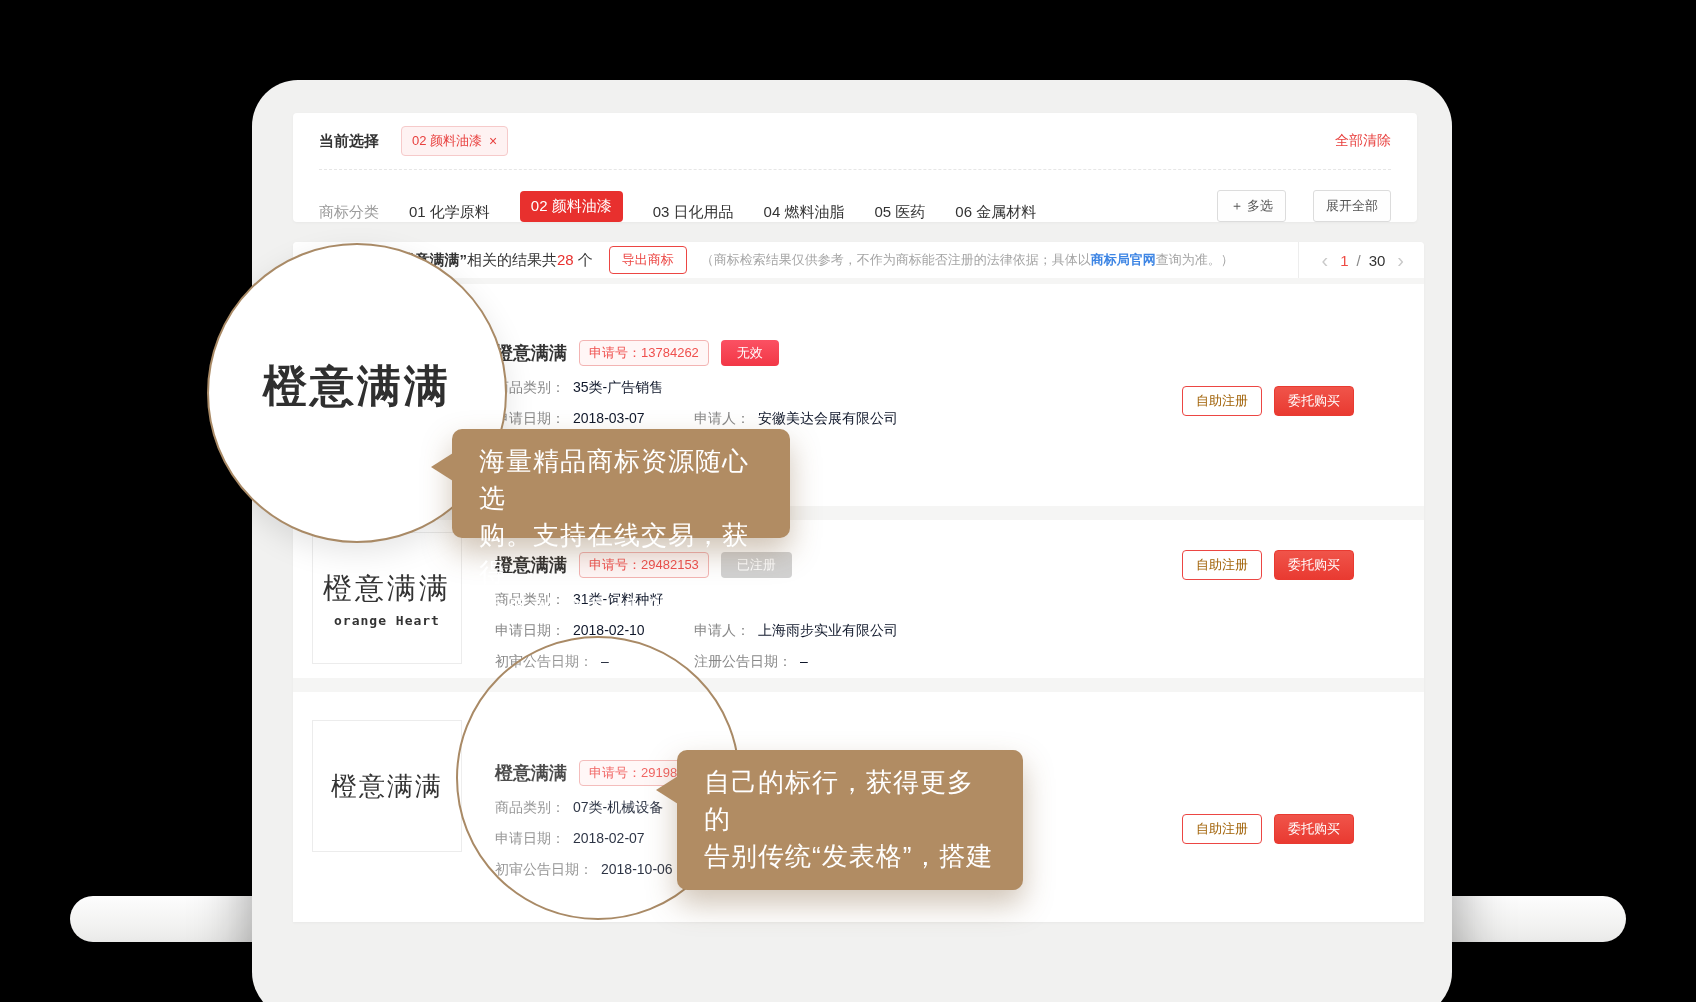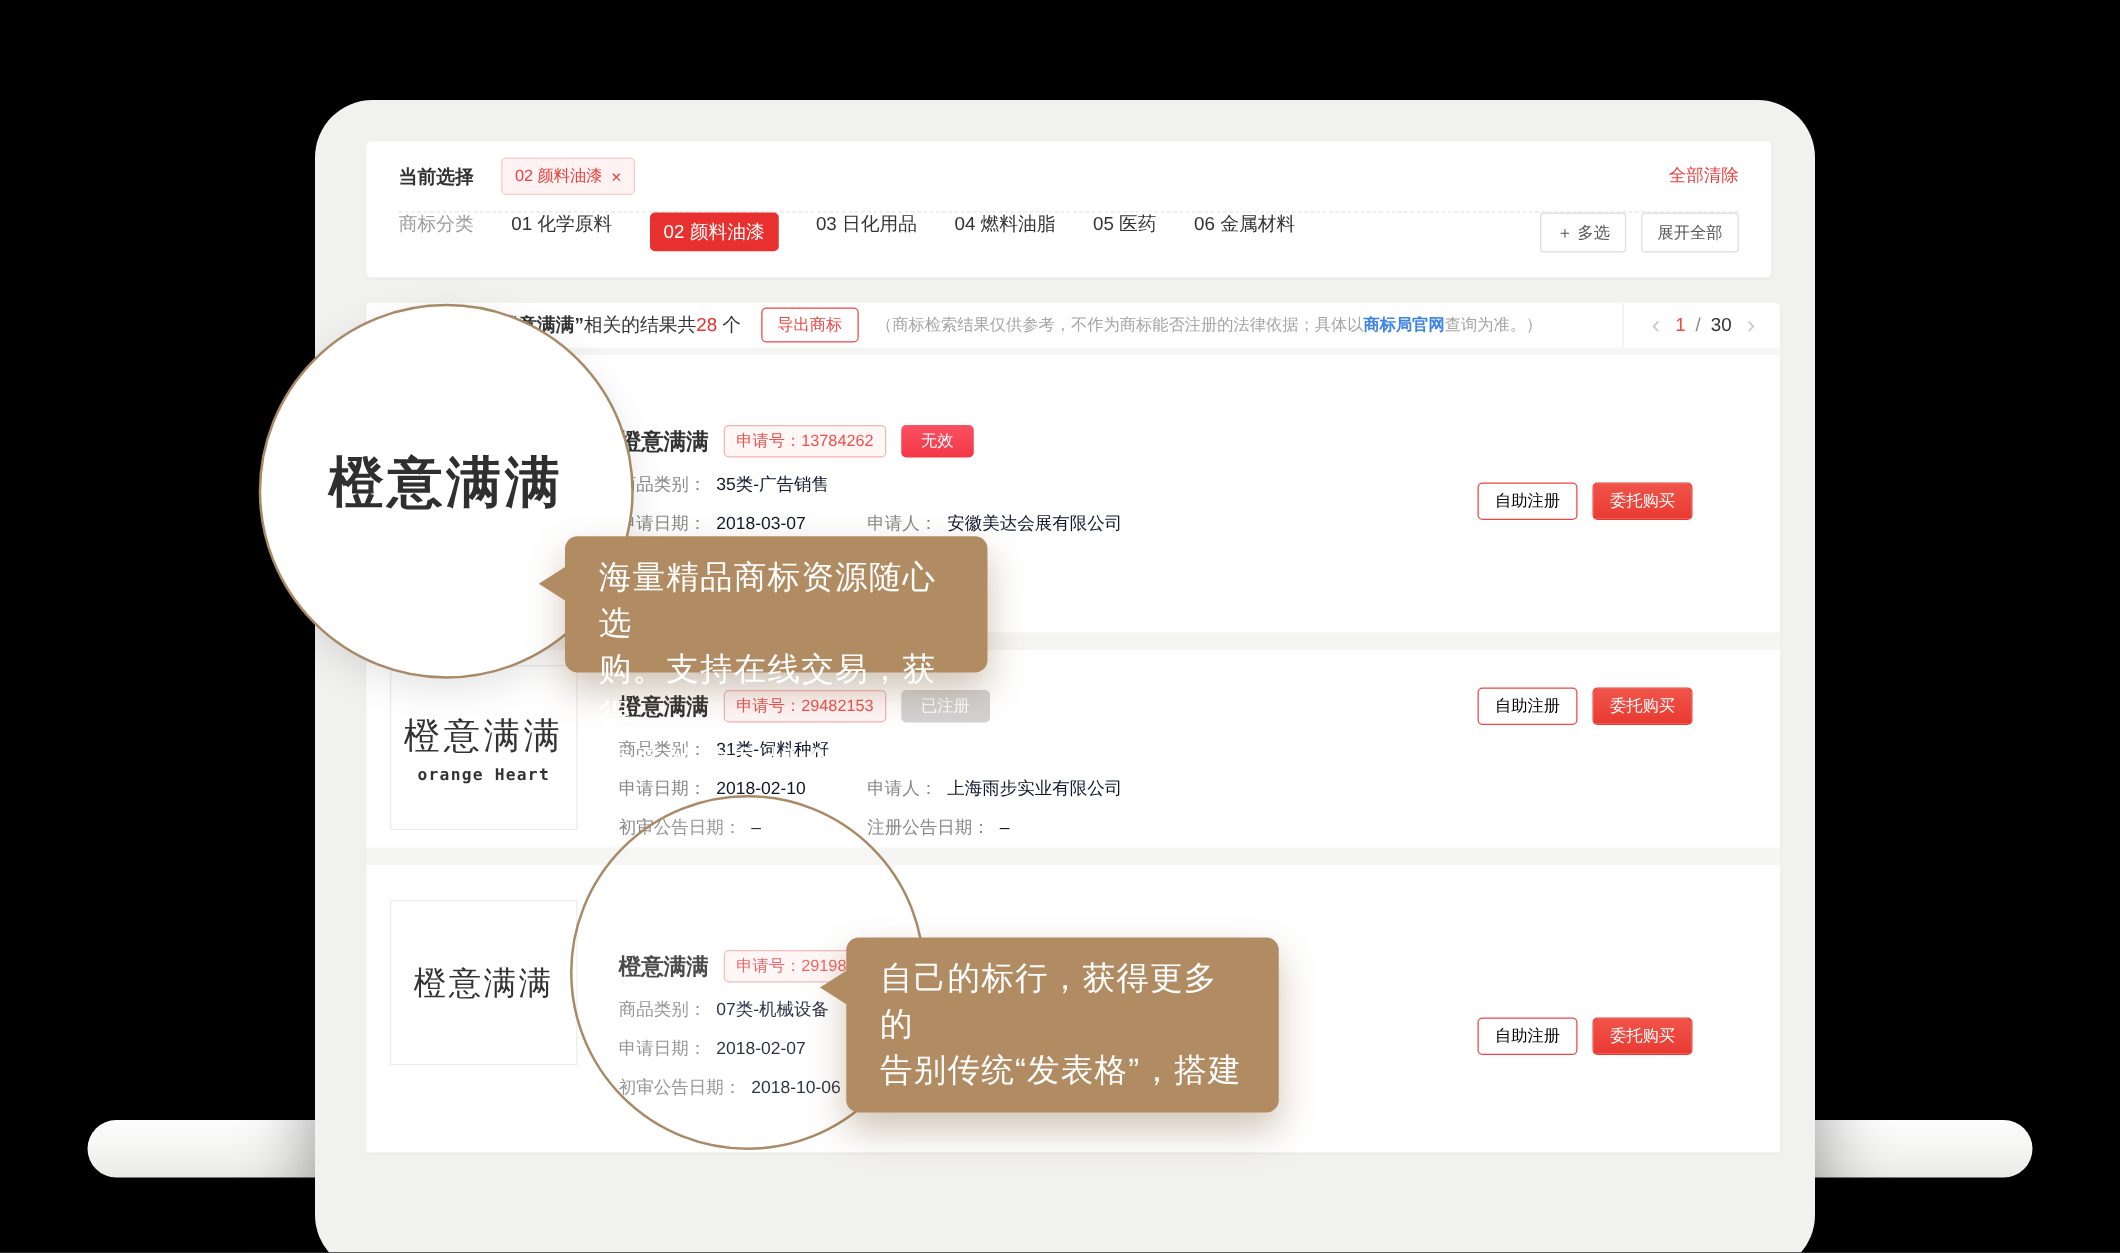--- a/index.html
+++ b/index.html
@@ -18,25 +18,25 @@
   
   .filter-card{position:absolute;left:41px;top:33px;width:1124px;height:109px;background:#fff;
     border-radius:4px;box-shadow:0 1px 3px rgba(0,0,0,.04);}
   .filter-row{display:flex;align-items:center;height:56px;padding:0 26px;}
   .filter-label{font-size:15px;font-weight:700;color:#333;margin-right:22px;}
   .sel-tag{display:inline-flex;align-items:center;gap:7px;font-size:13px;color:#e8403e;background:#fef2f2;
     border:1px solid #f6caca;border-radius:4px;padding:5px 10px;}
   .sel-tag .x{color:#e8403e;font-size:14px;line-height:1;cursor:pointer;}
   .clear-all{margin-left:auto;font-size:14px;color:#e8403e;cursor:pointer;}
   .dash-sep{border-top:1px dashed #e6e6e6;margin:0 26px;}
-  .cat-row{display:flex;align-items:flex-start;height:52px;padding:0 26px;font-size:15px;color:#333;}
+  .cat-row{display:flex;align-items:flex-end;height:52px;padding:0 26px;font-size:15px;color:#333;}
   .cat-label{color:#9b9b9b;margin-right:30px;}
   .cat-item{margin-right:30px;cursor:pointer;white-space:nowrap;}
   .cat-item.selected{background:#e8302e;color:#fff;border-radius:4px;padding:6px 11px;}
-  .cat-actions{margin-left:auto;display:flex;gap:12px;}
+  .cat-actions{margin-left:auto;display:flex;gap:27px;}
   .mini-btn{border:1px solid #dcdcdc;background:#fefefe;color:#555;font-size:13px;border-radius:3px;
     padding:6px 12px;cursor:pointer;white-space:nowrap;}
 
   
   .results-panel{position:absolute;left:41px;top:162px;width:1131px;height:680px;background:#f5f5f4;
     border-radius:4px 4px 0 0;overflow:hidden;box-shadow:0 1px 3px rgba(0,0,0,.04);}
   .panel-header{position:absolute;left:0;top:0;width:100%;height:36px;background:#fff;display:flex;
     align-items:center;padding-left:24px;}
   .summary{font-size:15px;color:#333;white-space:nowrap;}
   .summary b{font-weight:700;}
@@ -67,21 +67,21 @@
     border-radius:4px;padding:3px 9px;white-space:nowrap;}
   .status{display:inline-block;font-size:13px;color:#fff;border-radius:4px;padding:4px 16px;white-space:nowrap;}
   .status.invalid{background:linear-gradient(180deg,#fb5163,#f23746);}
   .status.registered{background:#d2d2d2;}
   .field-line{margin-top:13px;font-size:14px;white-space:nowrap;}
   .f-label{color:#888;}
   .f-value{color:#0f172a;margin-left:8px;}
   .pair{display:inline-block;min-width:195px;}
   .actions{position:absolute;right:70px;display:flex;gap:12px;}
   .btn{font-size:13px;border-radius:4px;padding:5px 13px;cursor:pointer;white-space:nowrap;}
-  .btn.outline{border:1px solid #ec4643;color:#000000;background:#fff;}
+  .btn.outline{border:1px solid #ec4643;color:#a16207;background:#fff;}
   .btn.solid{border:1px solid #e93a31;color:#fff;background:linear-gradient(180deg,#f0544a,#e93a31);}
 
   
   .magnifier{position:absolute;left:207px;top:243px;width:300px;height:300px;border-radius:50%;
     background:#fff;border:2px solid #a98a66;z-index:6;display:flex;align-items:center;justify-content:center;
     box-shadow:0 10px 30px rgba(0,0,0,.10);}
   .magnifier .big-text{font-size:44px;font-weight:600;color:#2f2f2f;letter-spacing:3px;margin-top:-14px;}
   .spot-circle{position:absolute;left:456px;top:636px;width:284px;height:284px;border-radius:50%;
     border:2px solid #a98a66;background:rgba(255,255,255,.12);z-index:6;}
   .tooltip{position:absolute;background:#b18c63;border-radius:10px;color:#fff;z-index:8;

